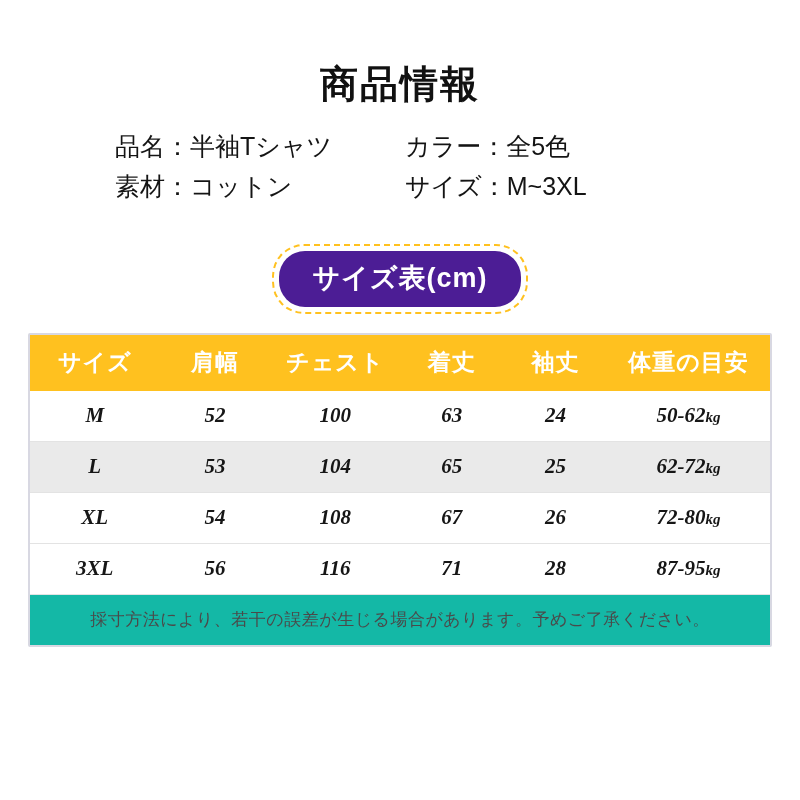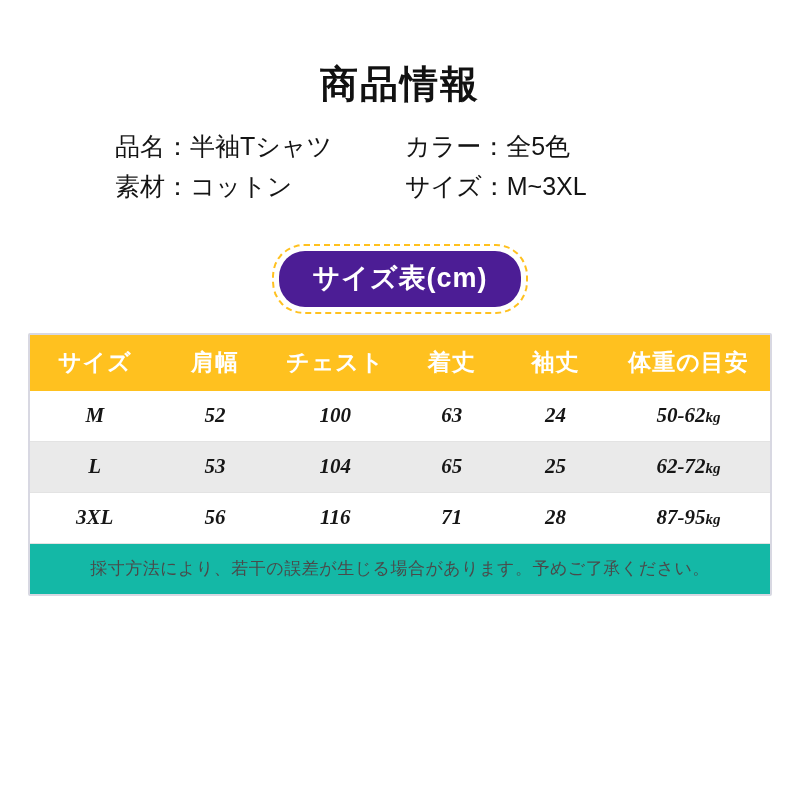--- a/index.html
+++ b/index.html
@@ -209,20 +209,28 @@
         </tr>
         <tr class="alt">
           <td>L</td>
           <td>53</td>
           <td>104</td>
           <td>65</td>
           <td>25</td>
           <td><span>62-72</span><span class="unit">kg</span></td>
         </tr>
         <tr>
+          <td>XL</td>
+          <td>54</td>
+          <td>108</td>
+          <td>67</td>
+          <td>26</td>
+          <td><span>72-80</span><span class="unit">kg</span></td>
+        </tr>
+        <tr>
           <td>3XL</td>
           <td>56</td>
           <td>116</td>
           <td>71</td>
           <td>28</td>
           <td><span>87-95</span><span class="unit">kg</span></td>
         </tr>
         <tr class="note-row">
           <td colspan="6">採寸方法により、若干の誤差が生じる場合があります。予めご了承ください。</td>
         </tr>

